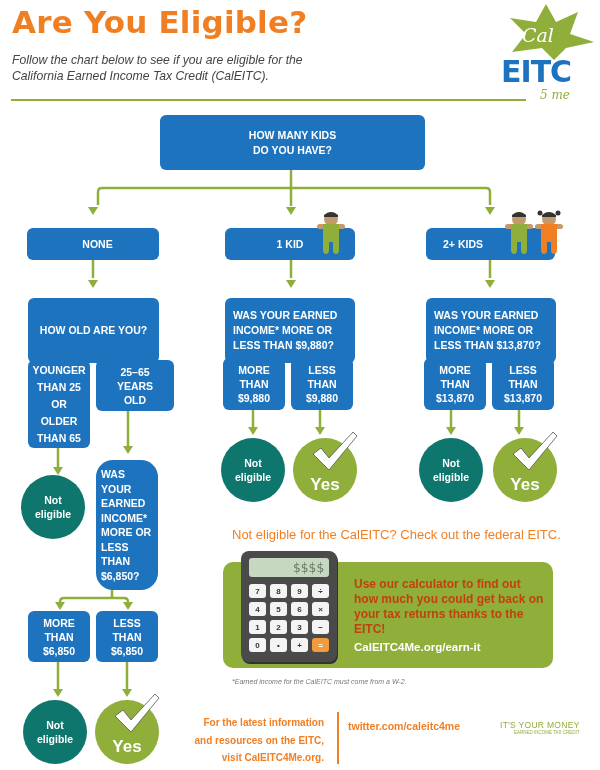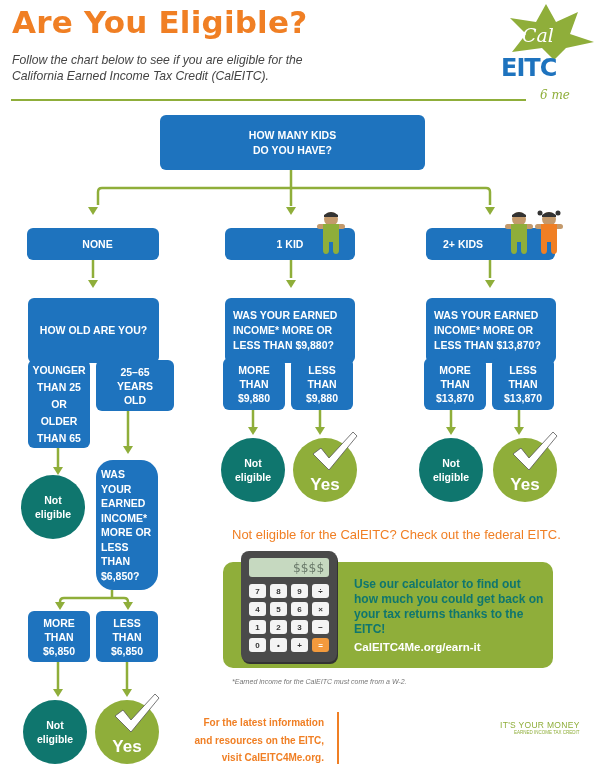--- a/index.html
+++ b/index.html
@@ -5,39 +5,39 @@
   * { box-sizing: border-box; margin: 0; padding: 0; }
   html, body { width: 600px; height: 770px; background: #ffffff; overflow: hidden; }
   body { position: relative; font-family: "Liberation Sans", "DejaVu Sans", sans-serif; }
   .abs { position: absolute; }
 
   .title { left: 12px; top: 4px; font-size: 31px; font-weight: 900; color: #f07f24; letter-spacing: 0.2px; font-family: "DejaVu Sans", sans-serif; }
   .subtitle { left: 12px; top: 52px; width: 340px; font-size: 12.2px; font-style: italic; color: #444; line-height: 16px; }
   .rule { left: 11px; top: 99px; width: 515px; height: 1.5px; background: #8fae3a; }
 
   .logo { left: 498px; top: 2px; width: 100px; height: 104px; }
-  .logo .eitc { position:absolute; left: 3px; top: 52px; font-family:"DejaVu Sans",sans-serif; font-weight: 900; font-size: 24px; color: #1e73be; letter-spacing: -1px; }
+  .logo .eitc { position:absolute; left: 3px; top: 52px; font-family:"DejaVu Sans",sans-serif; font-weight: 900; font-size: 30px; color: #1e73be; letter-spacing: -1px; }
   .logo .fourme { position:absolute; left: 42px; top: 86px; font-family:"DejaVu Serif",serif; font-style: italic; font-size: 12px; color: #8fae3a; }
   .logo .cal { position:absolute; left: 24px; top: 22px; font-family:"DejaVu Serif",serif; font-style: italic; font-size: 19px; color: #fff; }
 
   .box { position: absolute; background: #1e73be; color: #fff; border-radius: 6px; display: flex; align-items: center; justify-content: center; text-align: center; font-weight: 700; font-size: 10.5px; line-height: 15px; text-transform: uppercase; padding: 3px; }
   .box.left-text { justify-content: flex-start; text-align: left; padding-left: 8px; }
   .box span { white-space: pre-line; }
 
   .circle { position: absolute; width: 64px; height: 64px; border-radius: 50%; color: #fff; font-weight: 700; font-size: 10.5px; line-height: 14px; display: flex; align-items: center; justify-content: center; text-align: center; }
   .circle.no { background: #0f766e; }
   .circle.yes { background: #8fae3a; align-items: flex-end; padding-bottom: 10px; font-size: 17px; }
   .circle span { white-space: pre-line; }
   .check { position: absolute; left: 14px; top: -8px; width: 52px; height: 44px; }
 
   svg.lines { position: absolute; left: 0; top: 0; width: 600px; height: 770px; pointer-events: none; }
 
   .federal { left: 232px; top: 527px; font-size: 13px; font-weight: 400; color: #f07f24; }
   .panel { left: 223px; top: 562px; width: 330px; height: 106px; background: #8fae3a; border-radius: 10px; }
-  .panel-text { left: 354px; top: 577px; width: 190px; font-size: 12px; font-weight: 700; color: #0f766e; line-height: 15px; }
+  .panel-text { left: 354px; top: 577px; width: 190px; font-size: 12px; font-weight: 700; color: #c2410c; line-height: 15px; }
   .panel-link { left: 354px; top: 641px; font-size: 11.5px; font-weight: 700; color: #fff; }
 
   .calc { left: 241px; top: 551px; width: 96px; height: 111px; background: #4a4a4a; border-radius: 8px; box-shadow: 1px 2px 0 #333; }
   .calc .screen { position: absolute; left: 8px; top: 7px; width: 80px; height: 19px; background: #c6d9c0; border-radius: 3px; text-align: right; padding-right: 5px; font-size: 13px; color: #6a7a6a; line-height: 19px; font-family: "DejaVu Sans Mono", monospace; }
   .calc .keys { position: absolute; left: 8px; top: 33px; width: 80px; display: grid; grid-template-columns: repeat(4, 17px); grid-gap: 4px 4px; }
   .calc .key { height: 14px; background: #f4f4f4; border-radius: 3px; font-size: 8px; font-weight: 700; color: #333; display: flex; align-items: center; justify-content: center; }
   .calc .key.eq { background: #f39a3d; color: #fff; }
 
   .footnote { left: 232px; top: 678px; font-size: 7px; font-style: italic; color: #777; }
 
@@ -55,21 +55,21 @@
 <div class="abs title">Are You Eligible?</div>
 <div class="abs subtitle">Follow the chart below to see if you are eligible for the California Earned Income Tax Credit (CalEITC).</div>
 <div class="abs rule"></div>
 
 <div class="abs logo">
   <svg width="100" height="60" viewBox="0 0 100 60" style="position:absolute;left:0;top:0">
     <polygon points="48,2 58,20 80,10 72,32 96,40 68,46 56,58 44,46 14,50 28,32 12,16 38,20" fill="#8fae3a"></polygon>
   </svg>
   <div class="cal">Cal</div>
   <div class="eitc">EITC</div>
-  <div class="fourme">6 me</div>
+  <div class="fourme">5 me</div>
 </div>
 
 <svg class="lines" viewBox="0 0 600 770">
   <defs>
     <marker id="ah" markerWidth="8" markerHeight="8" refX="4" refY="5" orient="auto-start-reverse" markerUnits="userSpaceOnUse">
       <path d="M0,0 L8,0 L4,8 Z" fill="#8fae3a" transform="translate(0,-1)"></path>
     </marker>
   </defs>
   <g stroke="#8fae3a" stroke-width="2.5" fill="none">
 
@@ -293,17 +293,18 @@
   </div>
 </div>
 <div class="abs panel-text">Use our calculator to find out how much you could get back on your tax returns thanks to the EITC!</div>
 <div class="abs panel-link">CalEITC4Me.org/earn-it</div>
 
 <div class="abs footnote">*Earned income for the CalEITC must come from a W-2.</div>
 
 <div class="abs footer-left">For the latest information and resources on the EITC, visit CalEITC4Me.org.</div>
 <div class="abs footer-div"></div>
 <div class="abs footer-links">
+  <div>twitter.com/caleitc4me</div>
 </div>
 <div class="abs money">
   <div class="l1">IT'S YOUR MONEY</div>
   <div class="l3">EARNED INCOME TAX CREDIT</div>
 </div>
 
 </body></html>

